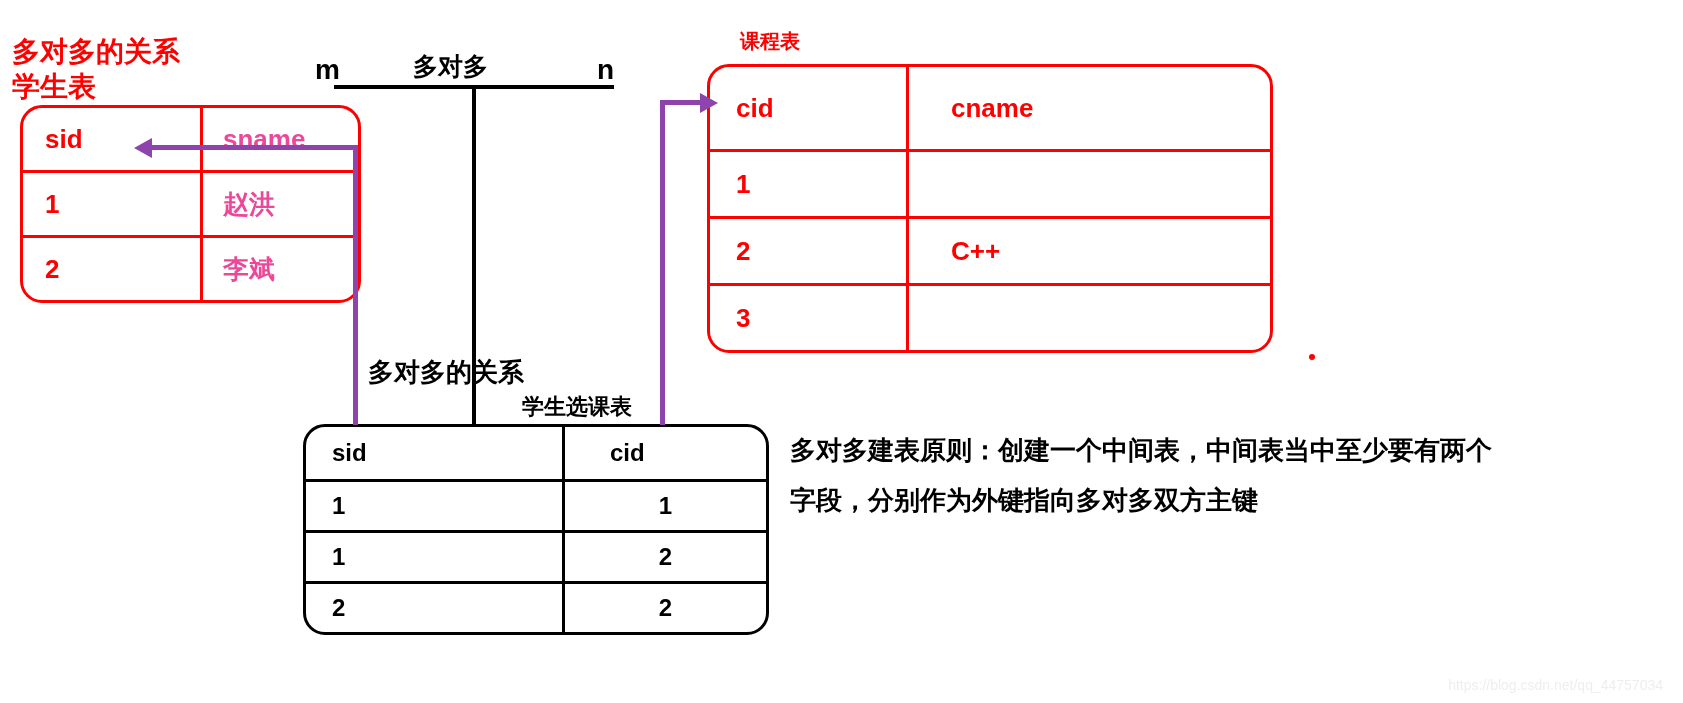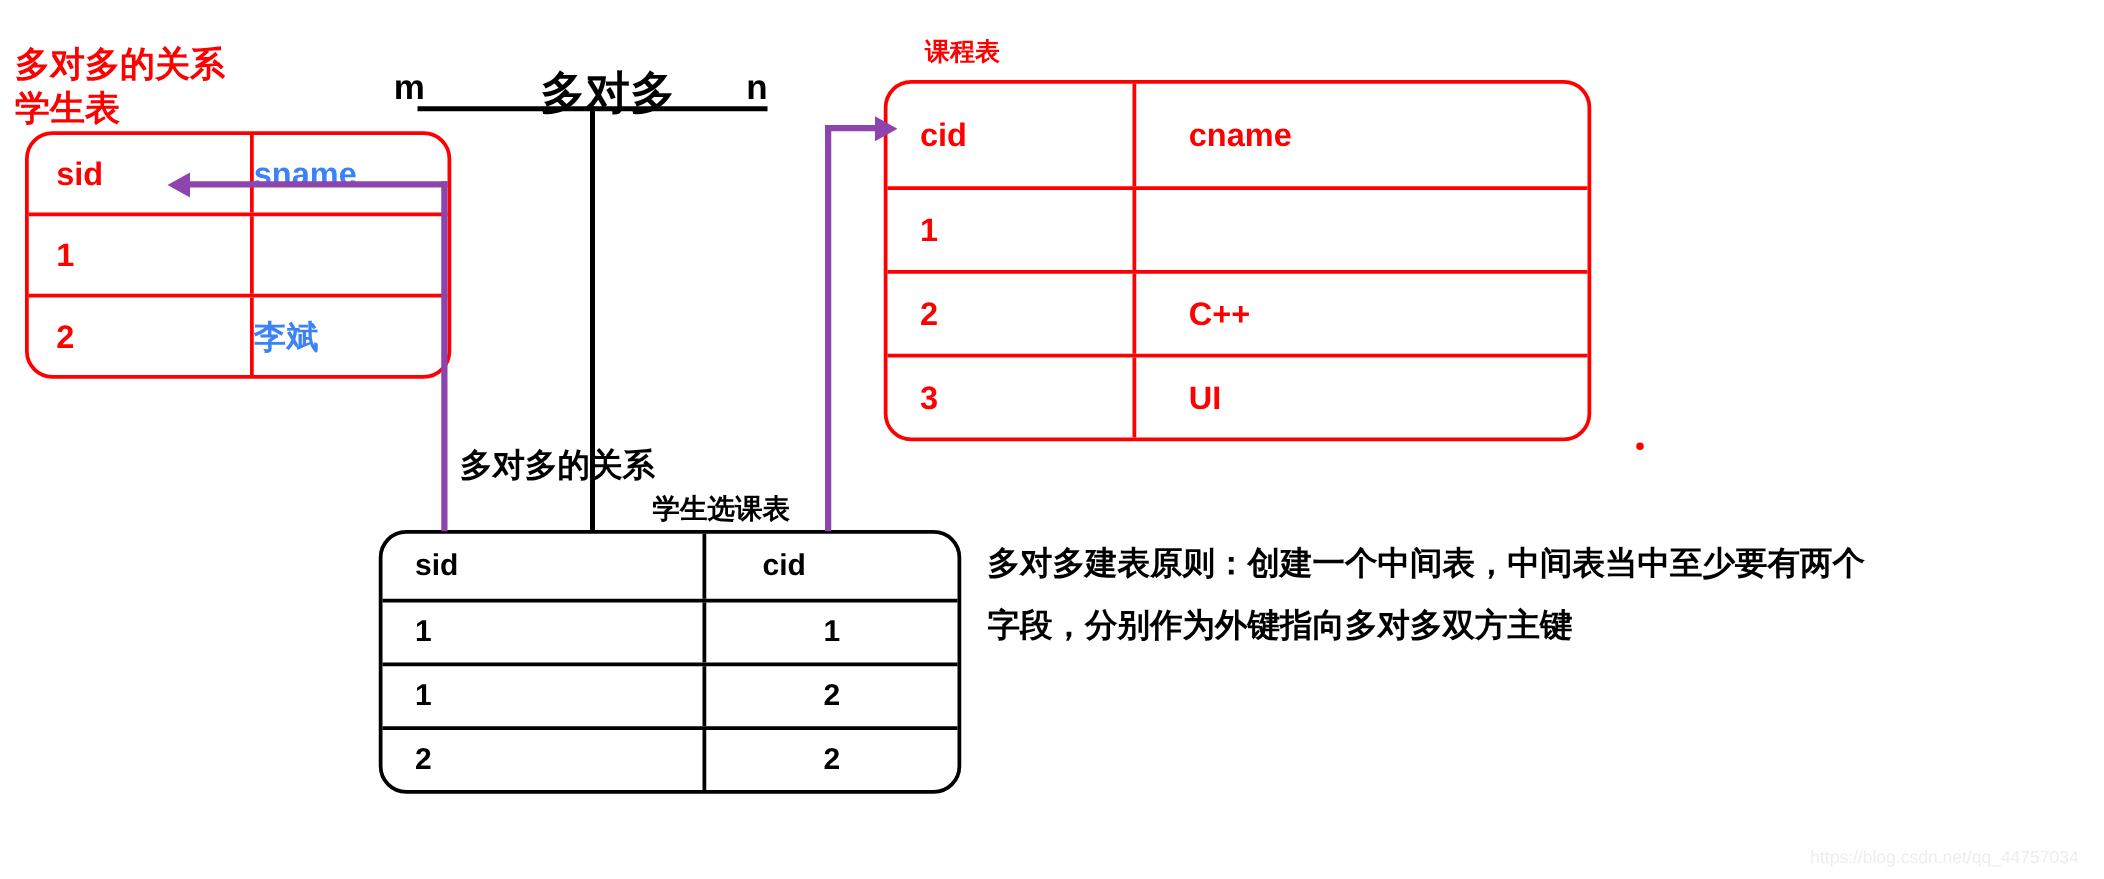--- a/index.html
+++ b/index.html
@@ -7,21 +7,21 @@
   .txt{position:absolute;white-space:pre;}
   .red{color:#fe0000;}
   .bold{font-weight:700;}
   .black{color:#000;}
 
   
   .tbl-student{position:absolute;left:20px;top:105px;width:335px;border:3px solid #fe0000;border-radius:22px;}
   .tbl-student .row{display:flex;height:62px;border-top:3px solid #fe0000;}
   .tbl-student .row:first-child{border-top:none;}
   .tbl-student .c1{width:155px;border-right:3px solid #fe0000;display:flex;align-items:center;padding-left:22px;font-size:26px;font-weight:700;color:#fe0000;}
-  .tbl-student .c2{flex:1;display:flex;align-items:center;font-size:26px;font-weight:700;color:#3b82f6;}
+  .tbl-student .c2{flex:1;display:flex;align-items:center;padding-left:20px;font-size:26px;font-weight:700;color:#ec4899;}
 
   
   .tbl-course{position:absolute;left:707px;top:64px;width:560px;border:3px solid #fe0000;border-radius:22px;}
   .tbl-course .row{display:flex;height:64px;border-top:3px solid #fe0000;}
   .tbl-course .row:first-child{border-top:none;height:82px;}
   .tbl-course .c1{width:170px;border-right:3px solid #fe0000;display:flex;align-items:center;padding-left:26px;font-size:26px;font-weight:700;color:#fe0000;}
   .tbl-course .c2{flex:1;display:flex;align-items:center;padding-left:42px;font-size:26px;font-weight:700;color:#fe0000;}
 
   
   .tbl-junction{position:absolute;left:303px;top:424px;width:460px;border:3px solid #000;border-radius:22px;}
@@ -51,33 +51,34 @@
 </head>
 <body>
 
 <div class="canvas">
 
   <div class="txt red bold" style="left:12px;top:33px;font-size:28px;">多对多的关系</div>
   <div class="txt red bold" style="left:12px;top:68px;font-size:28px;">学生表</div>
   <div class="txt red bold" style="left:740px;top:28px;font-size:20px;">课程表</div>
 
   <div class="txt black bold" style="left:315px;top:54px;font-size:28px;">m</div>
-  <div class="txt black bold" style="left:432px;top:50px;font-size:36px;">多对多</div>
+  <div class="txt black bold" style="left:413px;top:50px;font-size:25px;">多对多</div>
   <div class="txt black bold" style="left:597px;top:54px;font-size:28px;">n</div>
 
   <div class="rel-h"></div>
   <div class="rel-v"></div>
 
   <div class="tbl-student">
     <div class="row">
       <div class="c1">sid</div>
       <div class="c2">sname</div>
     </div>
     <div class="row">
       <div class="c1">1</div>
+      <div class="c2">赵洪</div>
     </div>
     <div class="row">
       <div class="c1">2</div>
       <div class="c2">李斌</div>
     </div>
   </div>
 
   <div class="tbl-course">
     <div class="row">
       <div class="c1">cid</div>
@@ -85,21 +86,20 @@
     </div>
     <div class="row">
       <div class="c1">1</div>
     </div>
     <div class="row">
       <div class="c1">2</div>
       <div class="c2">C++</div>
     </div>
     <div class="row">
       <div class="c1">3</div>
-      <div class="c2">UI</div>
     </div>
   </div>
 
   <div class="txt black bold" style="left:368px;top:355px;font-size:26px;">多对多的关系</div>
   <div class="txt black bold" style="left:522px;top:392px;font-size:22px;">学生选课表</div>
 
   <div class="tbl-junction">
     <div class="row">
       <div class="c1">sid</div>
       <div class="c2">cid</div>

